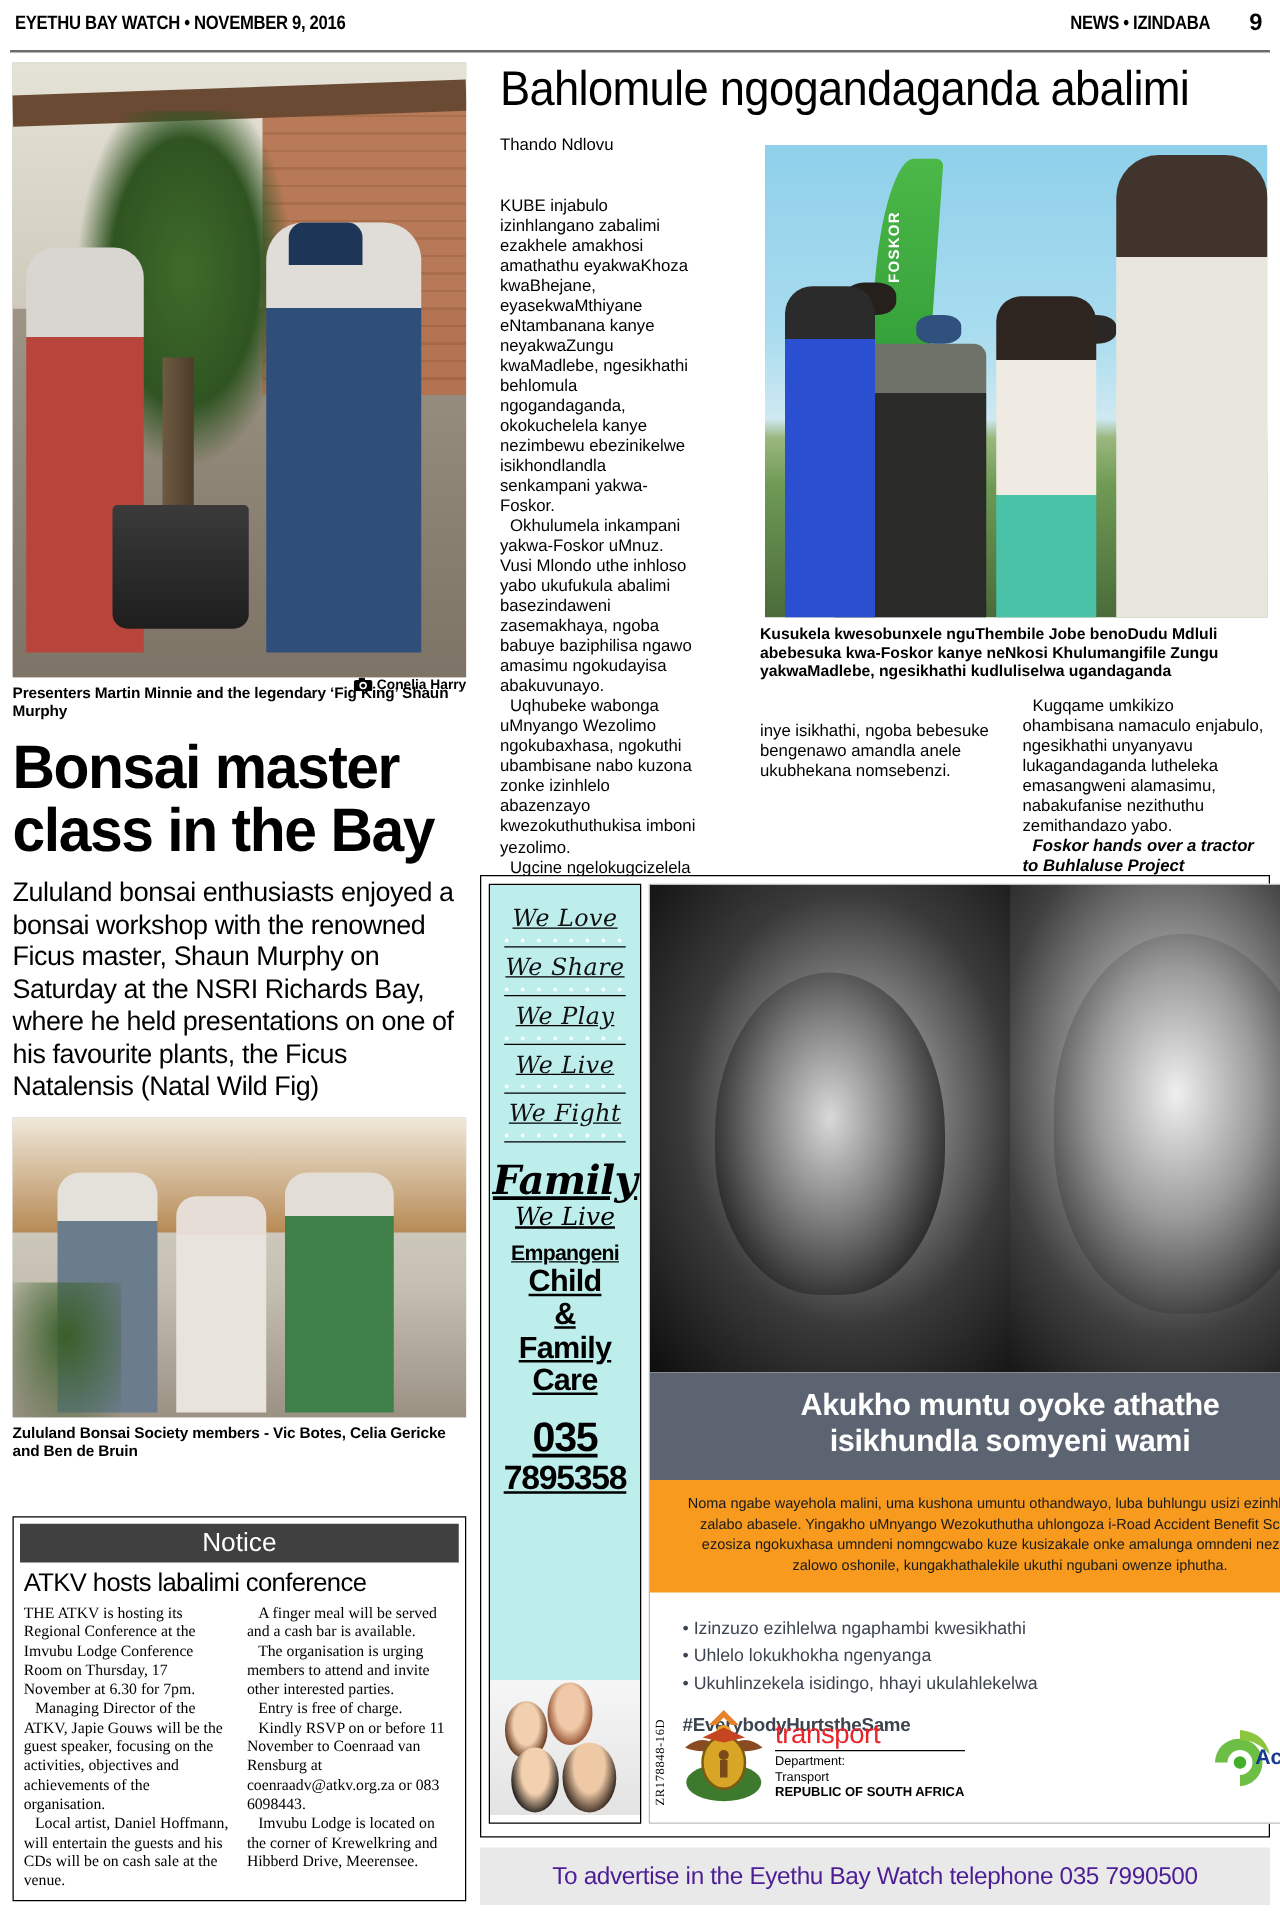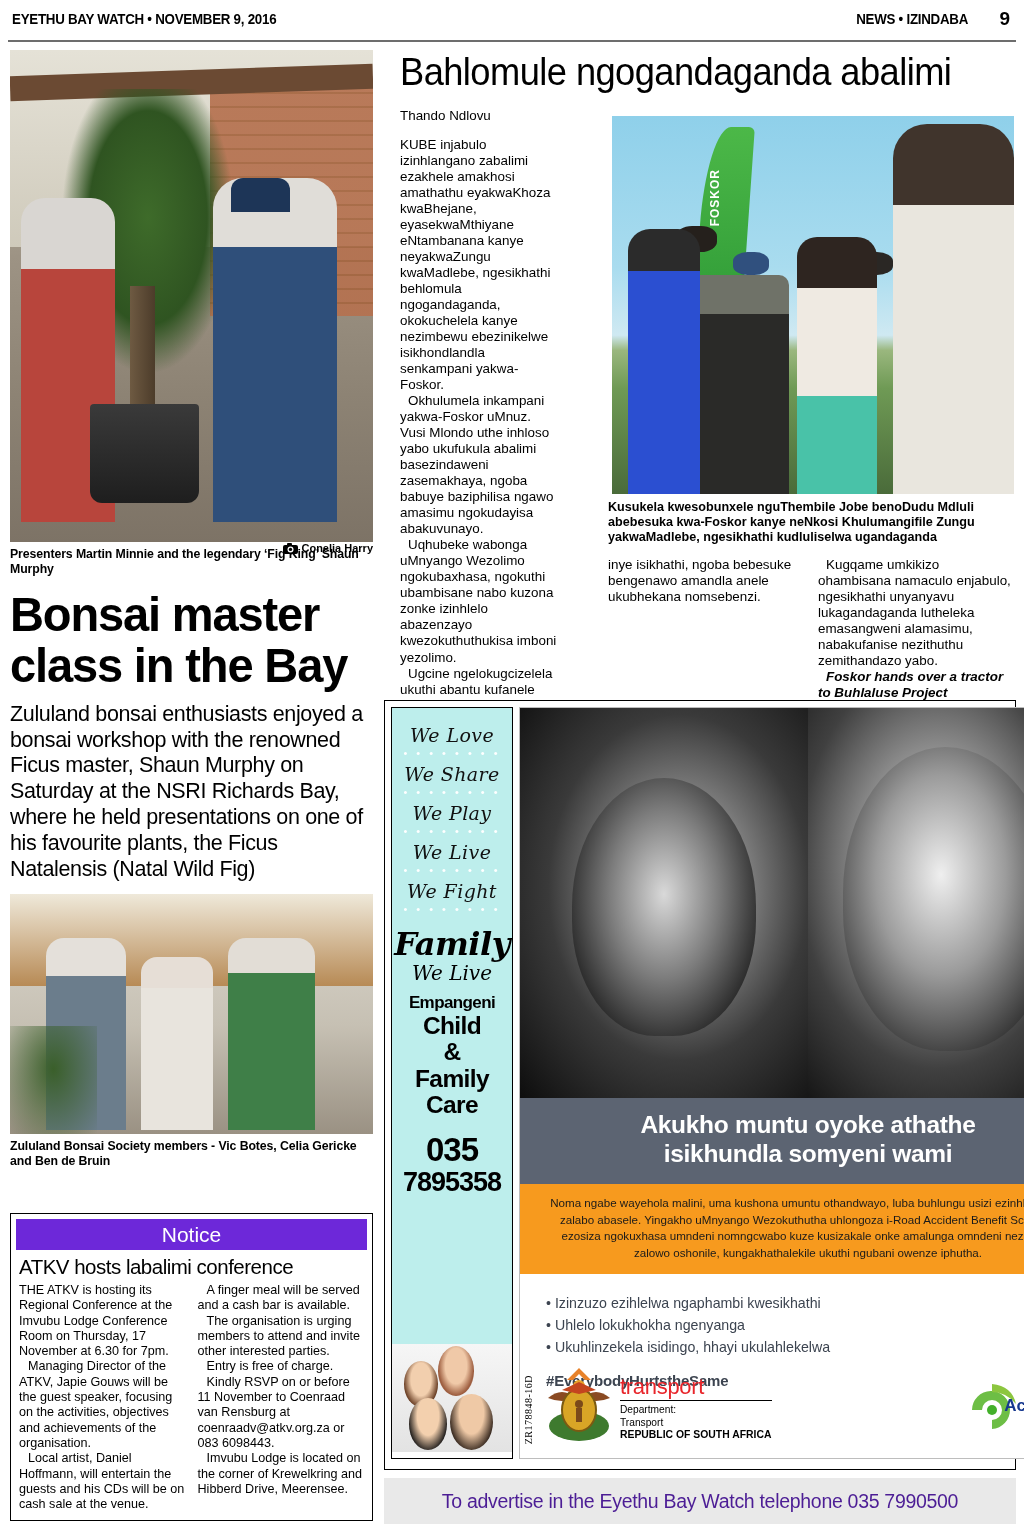--- a/index.html
+++ b/index.html
@@ -67,49 +67,49 @@
     letter-spacing: -0.35px;
   }
 
   
   .notice-box {
     position: absolute; left: 10px; top: 1213px;
     width: 363px; height: 308px;
     border: 1.5px solid #000; background: #fff;
   }
   .notice-bar {
-    margin: 5px 5px 0 5px; height: 31px; background: #6d28d9;
+    margin: 5px 5px 0 5px; height: 31px; background: #404040;
     color: #fff; font-size: 21px; text-align: center; line-height: 31px;
     font-weight: normal;
   }
   .notice-title {
     font-size: 20.5px; text-align: left; padding: 5px 8px 2px 8px;
     letter-spacing: -0.5px;
   }
   .notice-cols {
     display: flex; gap: 12px; padding: 2px 8px 6px 8px;
   }
-  .notice-cols > div { flex: 1; font-size: 12.6px; line-height: 1.215; }
+  .notice-cols > div { flex: 1; font-size: 12.6px; line-height: 1.215; font-family: Liberation Serif, serif; }
   .notice-cols p { text-indent: 9px; }
   .notice-cols p.noind { text-indent: 0; }
 
   
   .zulu-head {
     position: absolute; left: 400px; top: 52px; width: 600px;
     font-size: 39px; line-height: 1.0; letter-spacing: -0.6px;
     transform: scaleX(0.93); transform-origin: left top;
   }
   .byline {
     position: absolute; left: 400px; top: 108px;
     font-size: 13.4px;
   }
 
   .zcol { position: absolute; font-size: 13.4px; line-height: 1.195; }
   .zcol p { text-indent: 8px; }
-  .zcol p.noind { text-indent: 0; }
+  .zcol p.noind { text-indent: 0; margin-top: 20px; }
   .zcol-1 { left: 400px; top: 137px; width: 160px; }
   .zcol-2 { left: 608px; top: 557px; width: 198px; }
   .zcol-3 { left: 818px; top: 557px; width: 196px; }
 
   .foskor-photo {
     position: absolute; left: 612px; top: 116px; width: 402px; height: 378px;
     overflow: hidden;
   }
   .foskor-caption {
     position: absolute; left: 608px; top: 500px; width: 408px;
@@ -124,21 +124,21 @@
     position: absolute; left: 384px; top: 700px;
     width: 632px; height: 770px;
     border: 1.5px solid #000; background: #fff;
   }
   .ad-left {
     position: absolute; left: 6px; top: 6px; width: 122px; height: 752px;
     border: 1.5px solid #000; background: #fff; overflow: hidden;
   }
   .ad-teal {
     background: #bdeeec; width: 100%; height: 636px;
-    padding-top: 12px; text-align: center;
+    padding-top: 12px; text-align: center; text-decoration: underline;
   }
   .script-line {
     font-family: "DejaVu Serif", serif; font-style: italic;
     font-size: 19px; color: #111; margin: 4px 0 2px 0;
     letter-spacing: 0.4px;
   }
   .dots { font-size: 11px; color: #fff; letter-spacing: 3px; line-height: 1; }
   .script-family {
     font-family: "DejaVu Serif", serif; font-style: italic; font-weight: bold;
     font-size: 32px; margin-top: 10px; letter-spacing: -0.5px;

